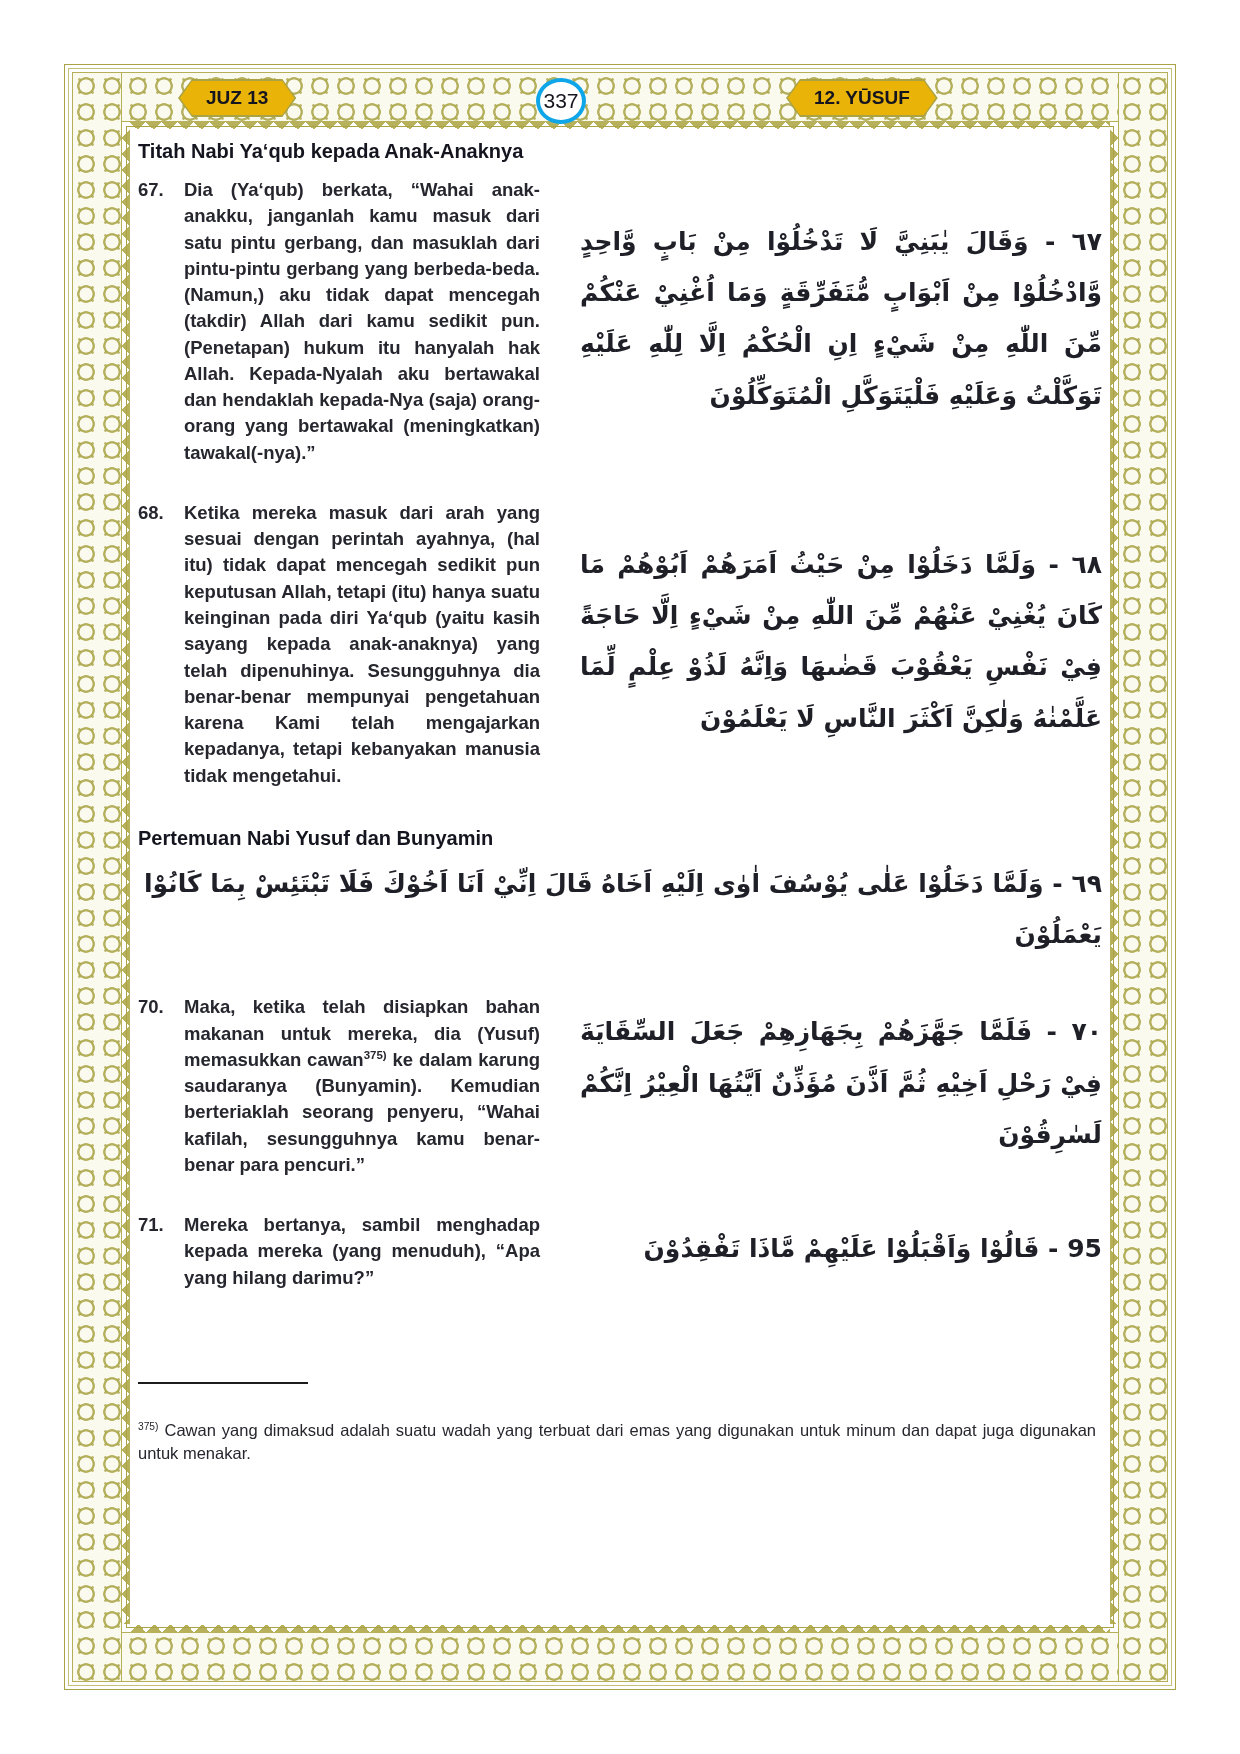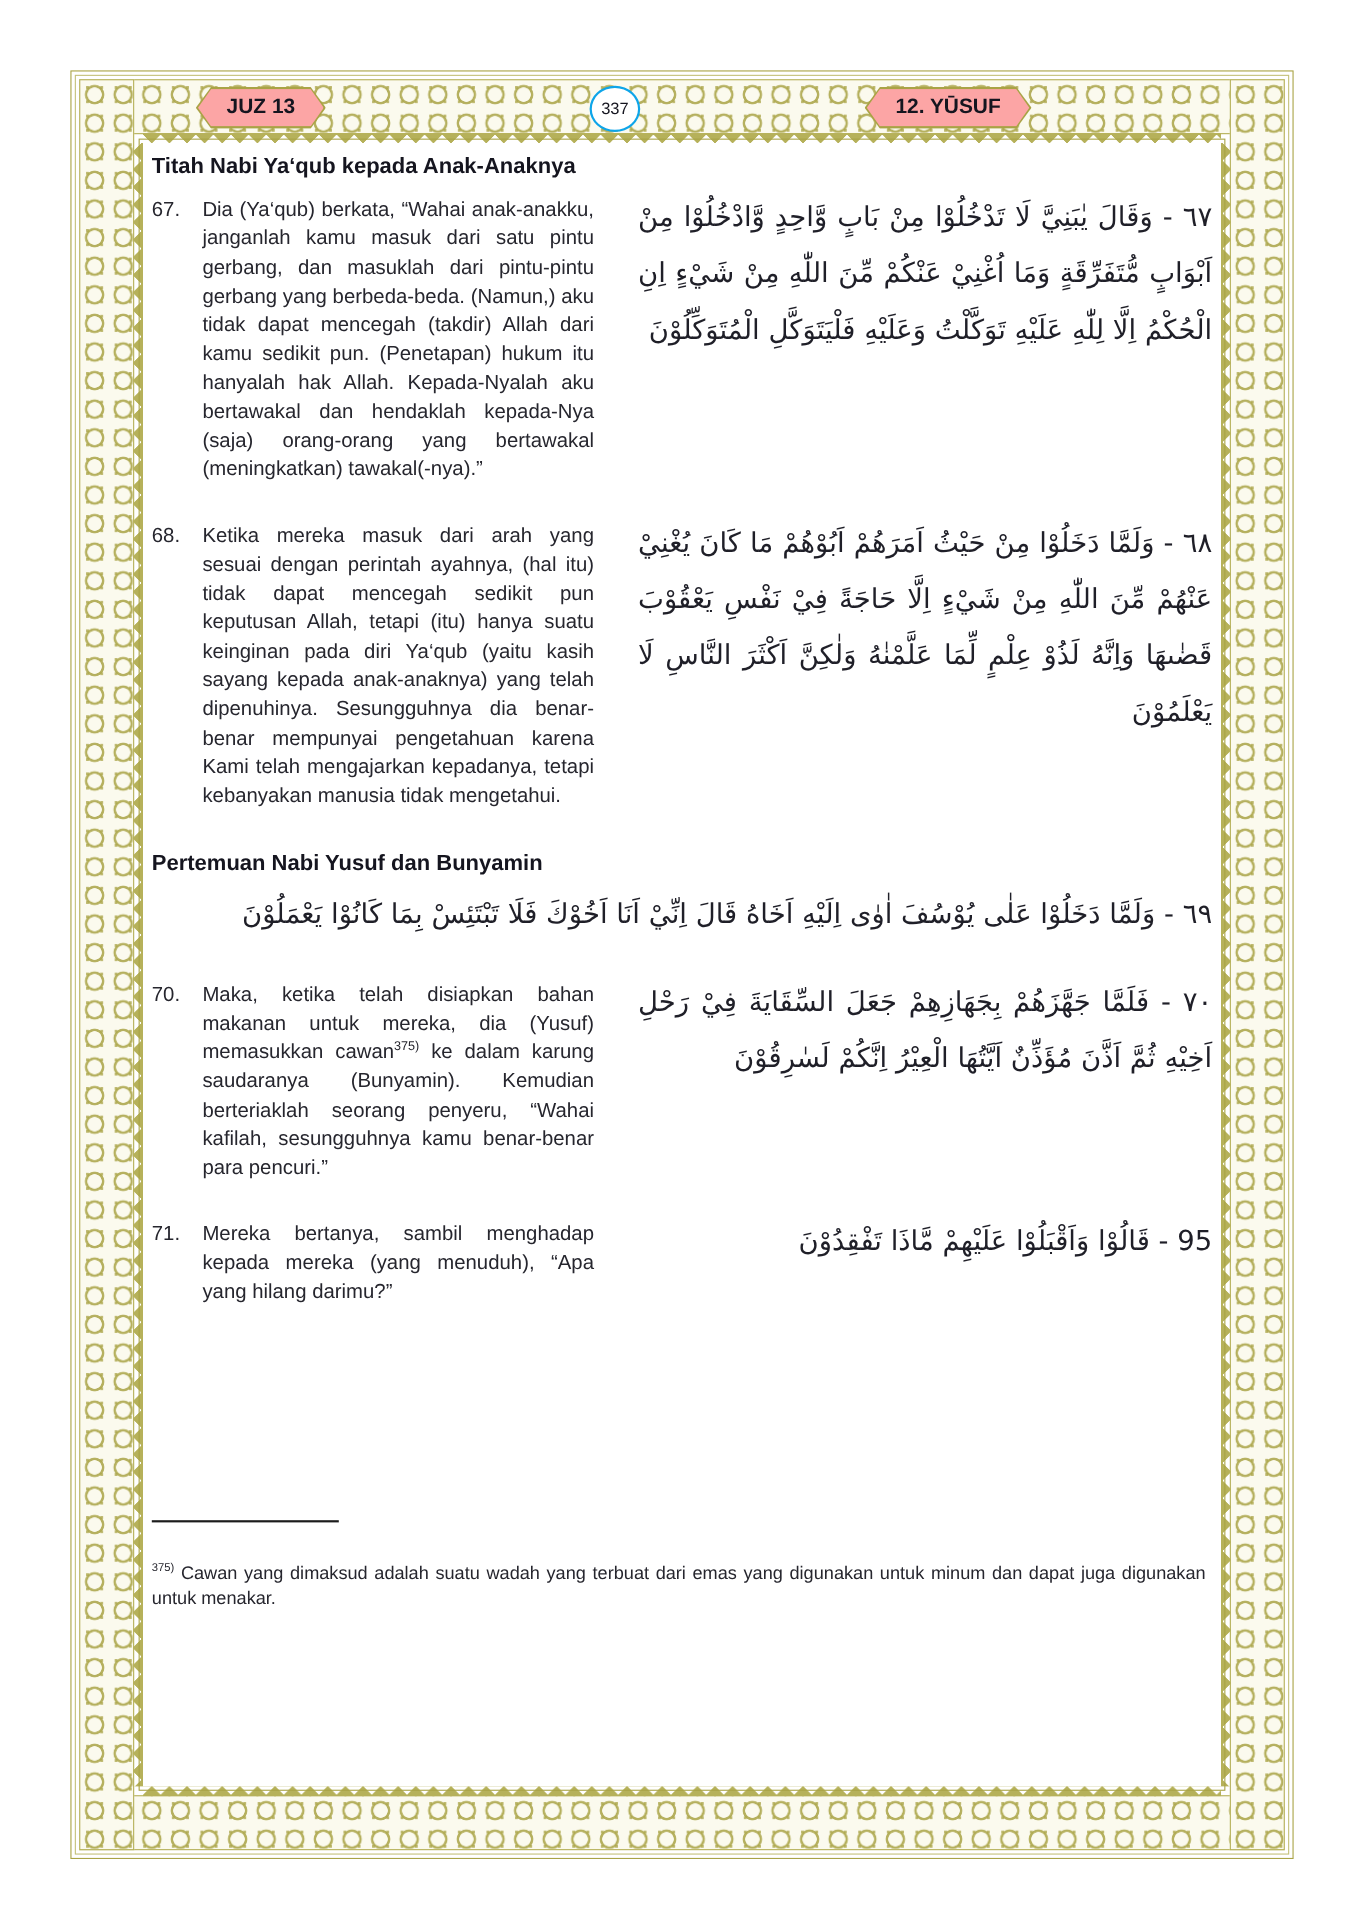--- a/index.html
+++ b/index.html
@@ -35,35 +35,35 @@
   .fringe-right { right:121px; top:130px; bottom:130px; width:9px;
     background-image: conic-gradient(from 225deg at 100% 50%, #b6b15a 0 90deg, rgba(0,0,0,0) 90deg);
     background-size:9px 16px; }
   
   .header-item { position:absolute; z-index:6; }
   .cartouche {
     background:#a9a345; padding:2px; height:34px; display:flex;
     clip-path: polygon(14px 0, calc(100% - 14px) 0, 100% 50%, calc(100% - 14px) 100%, 14px 100%, 0 50%);
   }
   .cartouche-inner {
-    background:#fca5a5; flex:1; display:flex; align-items:center; justify-content:center;
+    background:#eab308; flex:1; display:flex; align-items:center; justify-content:center;
     padding:0 26px; font-weight:bold; font-size:19px; color:#15151f; white-space:nowrap;
     clip-path: polygon(12px 0, calc(100% - 12px) 0, 100% 50%, calc(100% - 12px) 100%, 12px 100%, 0 50%);
   }
   .page-circle {
-    width:42px; height:38px; border-radius:50%; border:2px solid #0ea5e9; background:#ffffff;
-    display:flex; align-items:center; justify-content:center; font-size:15px; color:#15151f;
+    width:42px; height:38px; border-radius:50%; border:4px solid #0ea5e9; background:#ffffff;
+    display:flex; align-items:center; justify-content:center; font-size:21px; color:#15151f;
   }
   
   .content { position:absolute; top:140px; left:138px; width:964px; height:1478px; }
   .section-heading {
     font-size:20px; font-weight:bold; color:#15151f; margin:0 0 14px 0;
   }
   .section-heading.second { margin-top:38px; }
-  .verse-row { display:flex; gap:34px; margin-bottom:34px; align-items:flex-start; }
+  .verse-row { display:flex; gap:34px; margin-bottom:34px; align-items:center;font-weight:bold; }
   .col-trans { width:402px; flex:none; display:flex; gap:8px; }
   .v-num { width:38px; flex:none; font-size:18.5px; line-height:1.42; color:#26262e; }
   .v-text { flex:1; font-size:18.5px; line-height:1.42; text-align:justify; color:#26262e; }
   .v-text sup, .footnote sup { font-size:0.62em; vertical-align:super; line-height:0; }
   .col-ar {
     flex:1; direction:rtl; unicode-bidi:embed; text-align:justify;
     font-family:"DejaVu Sans", sans-serif; font-size:25px; line-height:2.05;
     color:#1f1f28; margin-top:-6px; padding-left:6px;
   }
   .ayah-marker { white-space:nowrap; }

